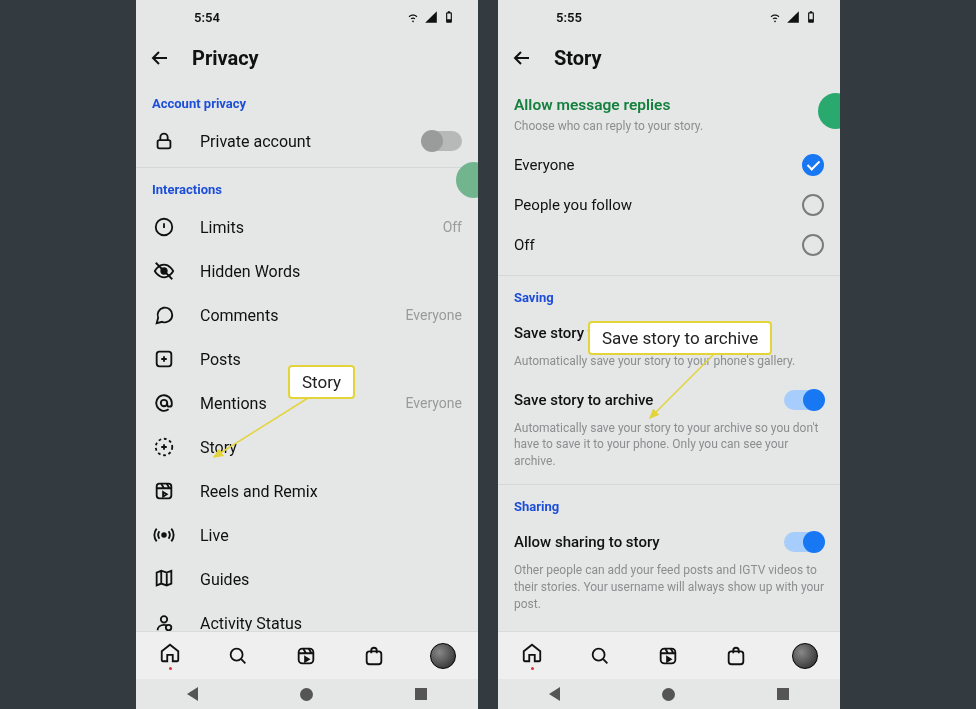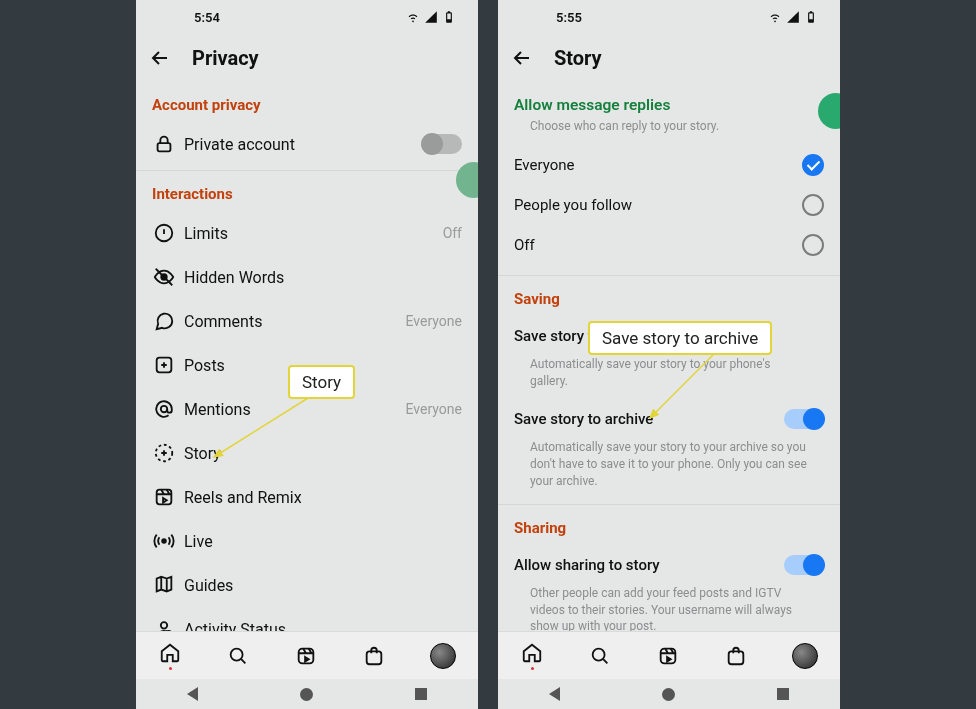--- a/index.html
+++ b/index.html
@@ -10,29 +10,29 @@
 
   .statusbar { height: 34px; display:flex; align-items:center; justify-content:space-between; padding: 0 22px; font-size:13px; font-weight:600; color:#111; }
   .statusbar .time { margin-left: 36px; }
   .statusbar .right { display:flex; align-items:center; gap:4px; }
   .statusbar svg { width:14px; height:14px; }
 
   .header { height: 48px; display:flex; align-items:center; padding: 0 12px; gap:20px; }
   .header .back { width:24px; height:24px; }
   .header .title { font-size:20px; font-weight:700; color:#111; }
 
-  .section-lbl { font-size:15px; font-weight:700; color:#c2410c; padding: 14px 16px 8px; }
-  .row { display:flex; align-items:center; padding: 10px 16px; min-height:44px; gap:8px; }
+  .section-lbl { font-size:13px; font-weight:700; color:#1d4ed8; padding: 14px 16px 8px; }
+  .row { display:flex; align-items:center; padding: 10px 16px; min-height:44px; gap:24px; }
   .row .icon { width:24px; height:24px; flex:0 0 24px; display:flex; align-items:center; justify-content:center; color:#111; }
   .row .icon svg { width:22px; height:22px; }
   .row .text { font-size:16px; color:#111; flex:1; }
   .row .val { font-size:14px; color:#9a9a9a; }
   .divider { height:1px; background:#d6d8d8; margin-top:4px; }
 
-  .subtext { font-size:12px; color:#8b8e8e; padding: 0 32px 10px; line-height:1.4; }
+  .subtext { font-size:12px; color:#8b8e8e; padding: 0 16px 10px; line-height:1.4; }
   .opt-row { display:flex; align-items:center; justify-content:space-between; padding: 8px 16px; min-height:40px; }
   .opt-row .text { font-size:15px; color:#111; }
   .radio { width:22px; height:22px; border:2px solid #7a7d7d; border-radius:50%; }
   .radio.sel { border-color:#1877f2; background:#1877f2; position:relative; }
   .radio.sel::after { content:""; position:absolute; left:6px; top:2px; width:5px; height:10px; border:solid #fff; border-width:0 2px 2px 0; transform:rotate(45deg); }
 
   .toggle { width:40px; height:20px; border-radius:10px; background:#b7b9b9; position:relative; }
   .toggle::after { content:""; width:22px; height:22px; border-radius:50%; background:#9a9c9c; position:absolute; top:-1px; left:-1px; }
   .toggle.on { background:#a6cdfb; }
   .toggle.on::after { background:#1877f2; left:auto; right:-1px; }

